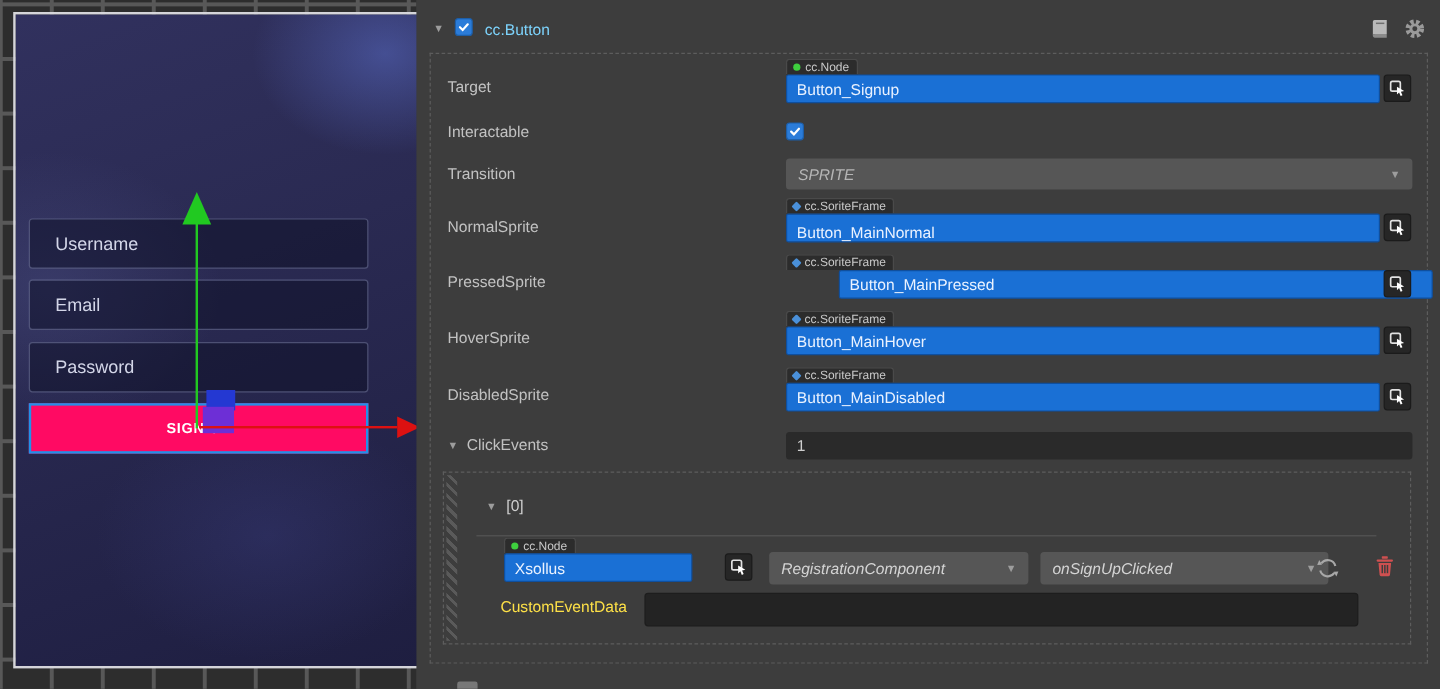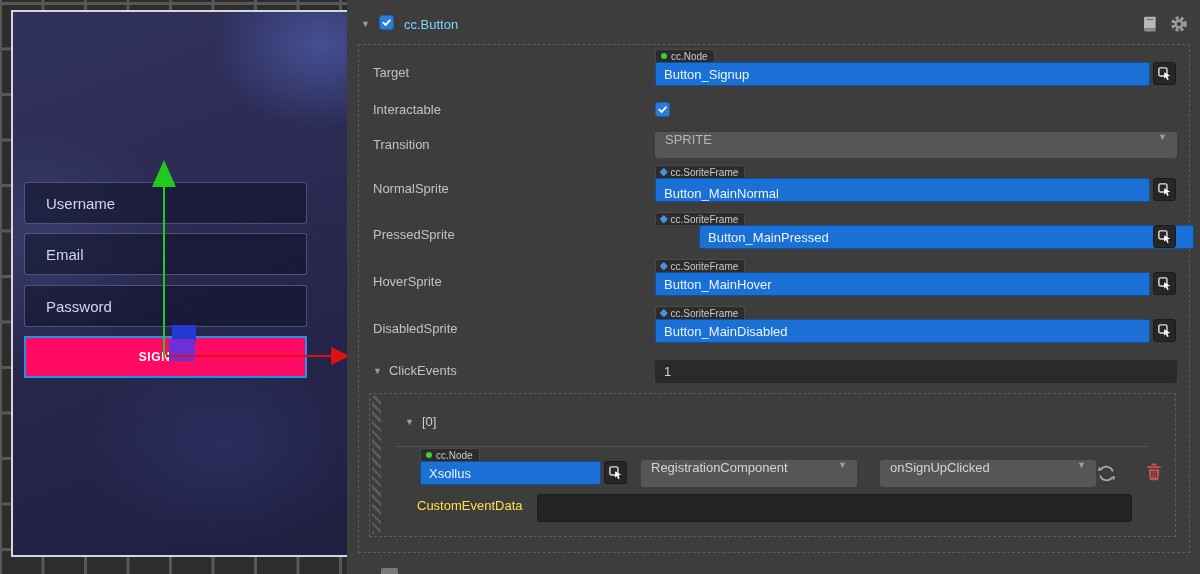--- a/index.html
+++ b/index.html
@@ -64,37 +64,37 @@
   .reffield { position:absolute; left:308px; width:495px; height:24px; background:#1a70d5;
     border:1px solid #0f4f9e; border-radius:2px; color:#eaf2ff; font-size:13px;
     display:flex; align-items:center; padding-left:8px; }
   .r-target{top:62px;} .r-normal{top:178px;align-items:flex-end;} .r-press{top:225px;margin-left:44px;} .r-hover{top:272px;} .r-dis{top:319px;}
   .picker { position:absolute; left:806px; width:23px; height:23px; background:#262626;
     border:1px solid #1b1b1b; border-radius:3px; display:flex; align-items:center; justify-content:center; }
   .p-target{top:62px;} .p-normal{top:178px;} .p-press{top:225px;} .p-hover{top:272px;} .p-dis{top:319px;}
 
   .cb-inter { position:absolute; left:308px; top:102px; }
   .dropdown { position:absolute; background:#565656; border-radius:3px; color:#b5b5b5;
-    display:flex; justify-content:space-between; padding:0 10px; }
+    display:flex; align-items:center; justify-content:space-between; padding:0 10px;font-style:italic; }
   .dd-trans { left:308px; top:132px; width:522px; height:26px; }
   .countfield { position:absolute; left:308px; top:360px; width:522px; height:23px; background:#2a2a2a;
     border-radius:3px; color:#cfcfcf; display:flex; align-items:center; padding-left:9px; }
 
   .subpanel { position:absolute; left:22px; top:393px; width:807px; height:144px; border:1px dashed #5d5d5d; }
   .hatch { position:absolute; left:2px; top:2px; width:9px; height:138px;
     background:repeating-linear-gradient(45deg,#5a5a5a 0 2.5px,transparent 2.5px 6.5px); }
   .idx-row { position:absolute; left:35px; top:20px; display:flex; align-items:center; gap:8px; color:#cfcfcf; }
   .sep { position:absolute; left:27px; top:52px; width:750px; height:1px; background:#555; }
   .tag-ev { left:50px; top:54px; }
-  .ev-node { position:absolute; left:50px; top:67px; width:181px; height:24px; background:#1a70d5;
+  .ev-node { position:absolute; left:50px; top:67px; width:157px; height:24px; background:#1a70d5;
     border:1px solid #0f4f9e; border-radius:2px; color:#eaf2ff; display:flex; align-items:center; padding-left:8px; }
   .ev-picker { position:absolute; left:234px; top:67px; width:23px; height:23px; background:#262626;
     border:1px solid #1b1b1b; border-radius:3px; display:flex; align-items:center; justify-content:center; }
   .dd-comp { left:271px; top:66px; width:216px; height:27px; color:#d4d4d4; }
-  .dd-hand { left:510px; top:66px; width:216px; height:27px; color:#d4d4d4; }
+  .dd-hand { left:497px; top:66px; width:240px; height:27px; color:#d4d4d4; }
   .refresh { position:absolute; left:726px; top:69px; width:21px; height:21px; }
   .trash { position:absolute; left:776px; top:68px; width:16px; height:19px; }
   .cel-label { position:absolute; left:47px; top:104px; color:#fde047; }
   .cel-input { position:absolute; left:167px; top:100px; width:595px; height:28px; background:#232323;
     border:1px solid #1d1d1d; border-radius:3px; color:#ccc; font-size:13px; padding:0 8px; outline:none; }
   .next-sliver { position:absolute; left:34px; top:568px; width:17px; height:6px; background:#787878; border-radius:2px 2px 0 0; }
 </style>
 </head>
 <body>
 

